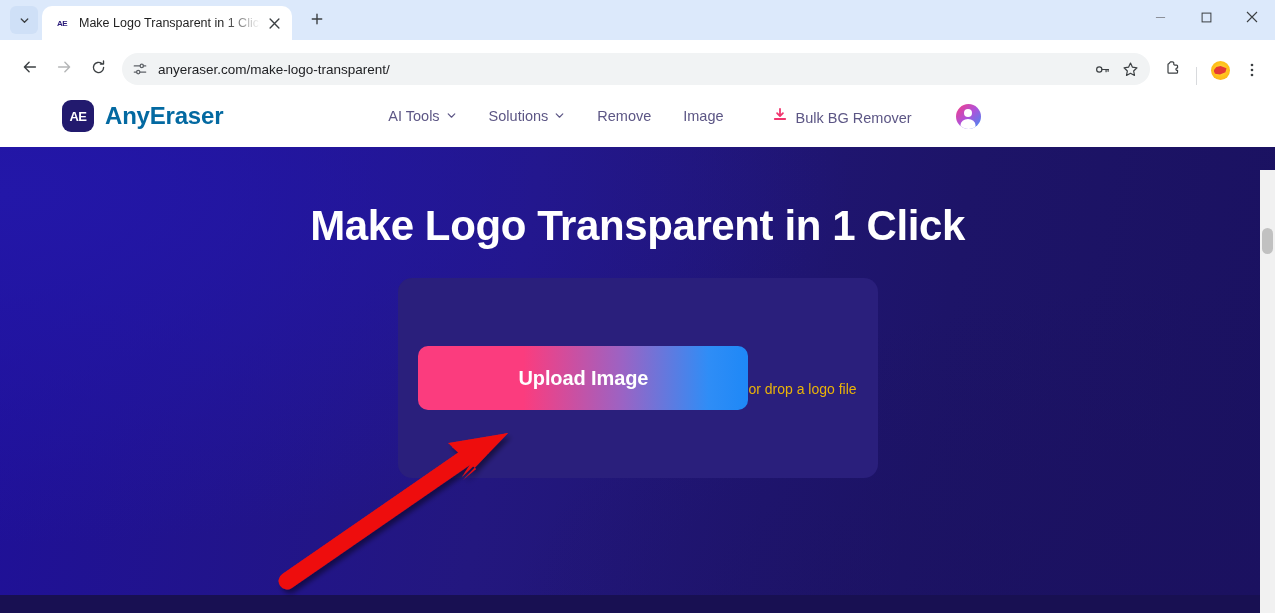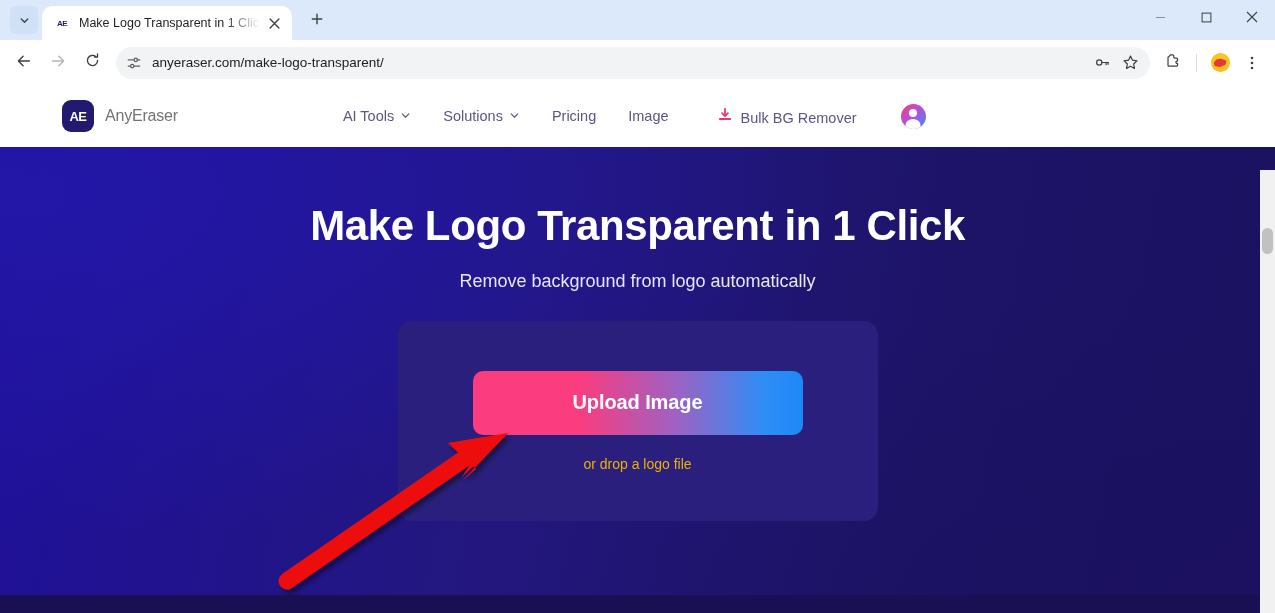--- a/index.html
+++ b/index.html
@@ -117,22 +117,22 @@
     display: flex;
     align-items: center;
     justify-content: center;
   }
 
   
   .toolbar {
     height: 45px;
     background: #ffffff;
     display: flex;
-    align-items: center;
-    padding: 0 8px 0 8px;
+    align-items: flex-end;
+    padding: 0 8px 0 14px;
     gap: 2px;
   }
 
   .nav-btn {
     width: 32px;
     height: 32px;
     border-radius: 50%;
     display: flex;
     align-items: center;
     justify-content: center;
@@ -249,23 +249,23 @@
     background: #221a6e;
     color: #ffffff;
     font-size: 13px;
     font-weight: 700;
     display: flex;
     align-items: center;
     justify-content: center;
     letter-spacing: -0.5px;
   }
   .brand-name {
-    font-size: 16px;
-    font-weight: 400;
-    color: #737373;
+    font-size: 24px;
+    font-weight: 700;
+    color: #0369a1;
     letter-spacing: -0.2px;
   }
 
   .site-nav {
     display: flex;
     align-items: center;
     gap: 32px;
     margin-left: 165px;
   }
   .nav-link {
@@ -347,21 +347,21 @@
     font-weight: 400;
   }
 
   .upload-card {
     width: 480px;
     height: 200px;
     margin: 29px auto 0 auto;
     background: #2a1f7c;
     border-radius: 14px;
     display: flex;
-    flex-direction: column;
+    flex-direction: row;
     align-items: center;
     justify-content: center;
     position: relative;
   }
 
   .upload-btn {
     width: 330px;
     height: 64px;
     border-radius: 10px;
     border: none;
@@ -571,21 +571,21 @@
         <a class="nav-link">
           <span>Solutions</span>
           <span>
             <svg width="11" height="11" viewBox="0 0 14 14">
               <path d="M2.8 5 L7 9.2 L11.2 5" fill="none" stroke="#5c5685" stroke-width="1.5" stroke-linecap="round" stroke-linejoin="round"></path>
             </svg>
           </span>
         </a>
 
         <a class="nav-link">
-          <span>Pricing</span>
+          <span>Remove</span>
         </a>
 
         <a class="nav-link">
           <span>Image</span>
         </a>
 
         <a class="nav-link bulk">
           <span>
             <svg width="16" height="16" viewBox="0 0 18 18">
               <path d="M9 2 V9.6 M5.7 7 L9 10.3 L12.3 7" fill="none" stroke="#f0356e" stroke-width="2" stroke-linecap="round" stroke-linejoin="round"></path>
@@ -596,21 +596,20 @@
         </a>
       </nav>
 
       <div class="avatar"></div>
     </div>
 
     <div class="hero">
 
       <div class="hero-inner">
         <h1 class="hero-title">Make Logo Transparent in 1 Click</h1>
-        <p class="hero-sub">Remove background from logo automatically</p>
 
         <div class="upload-card">
           <button class="upload-btn">Upload Image</button>
           <div class="upload-hint">or drop a logo file</div>
         </div>
       </div>
 
       <svg class="arrow-layer" viewBox="0 0 1275 466" preserveAspectRatio="none">
         <defs>
           <filter id="arrowShadow" x="-25%" y="-25%" width="160%" height="160%">

